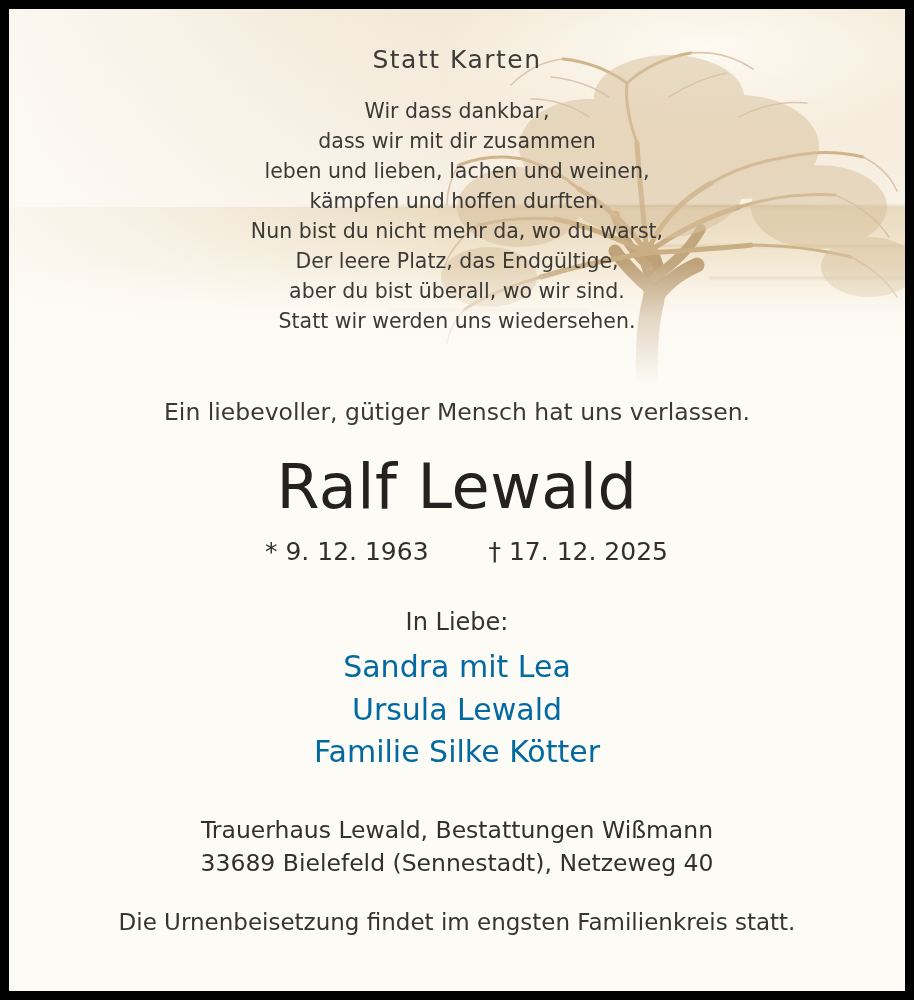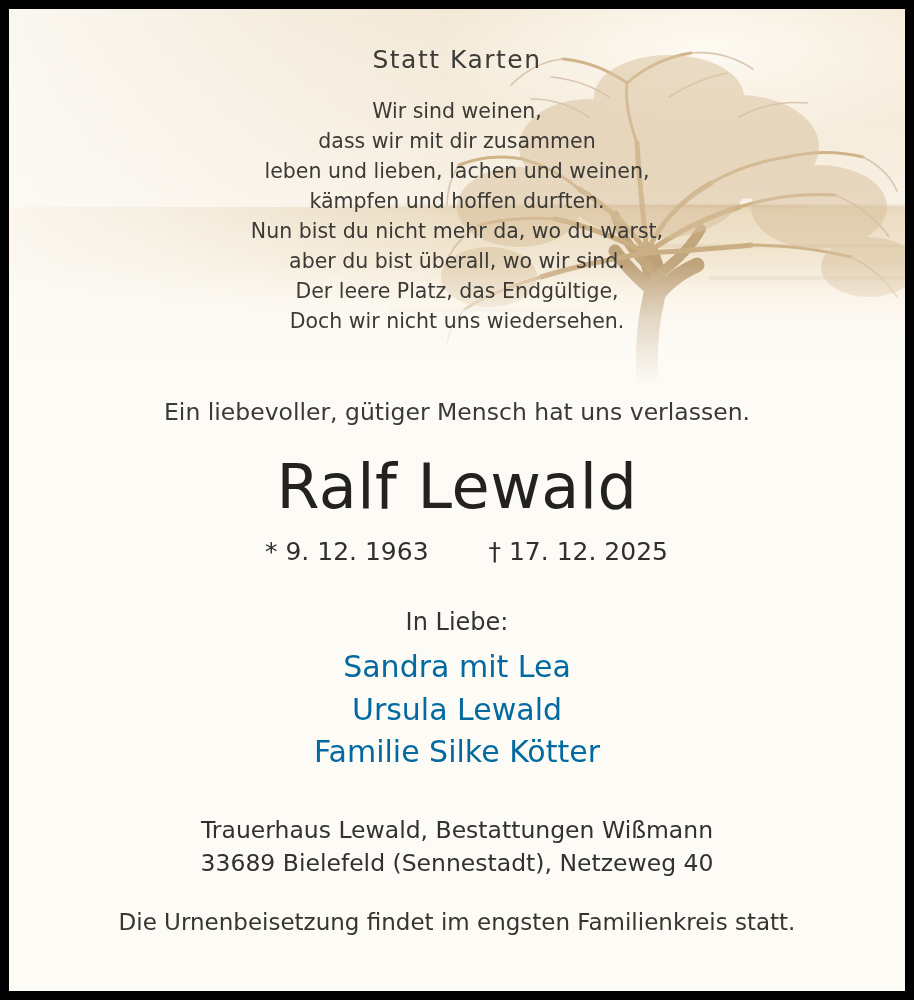--- a/index.html
+++ b/index.html
@@ -258,28 +258,28 @@
       </g>
     </svg>
 
     <div class="fade-left"></div>
     <div class="fade-bottom"></div>
   </div>
 
   <div class="overlay-text">
     <div class="statt-karten">Statt Karten</div>
     <div class="poem">
-      <div>Wir sind weinen,</div>
+      <div>Wir dass dankbar,</div>
       <div>dass wir mit dir zusammen</div>
       <div>leben und lieben, lachen und weinen,</div>
       <div>kämpfen und hoffen durften.</div>
       <div>Nun bist du nicht mehr da, wo du warst,</div>
+      <div>Der leere Platz, das Endgültige,</div>
       <div>aber du bist überall, wo wir sind.</div>
-      <div>Der leere Platz, das Endgültige,</div>
-      <div>Doch wir nicht uns wiedersehen.</div>
+      <div>Statt wir werden uns wiedersehen.</div>
     </div>
   </div>
 
   <div class="body-area">
     <div class="intro">Ein liebevoller, gütiger Mensch hat uns verlassen.</div>
 
     <div class="name">Ralf Lewald</div>
 
     <div class="dates">
       <span>* 9. 12. 1963</span>

